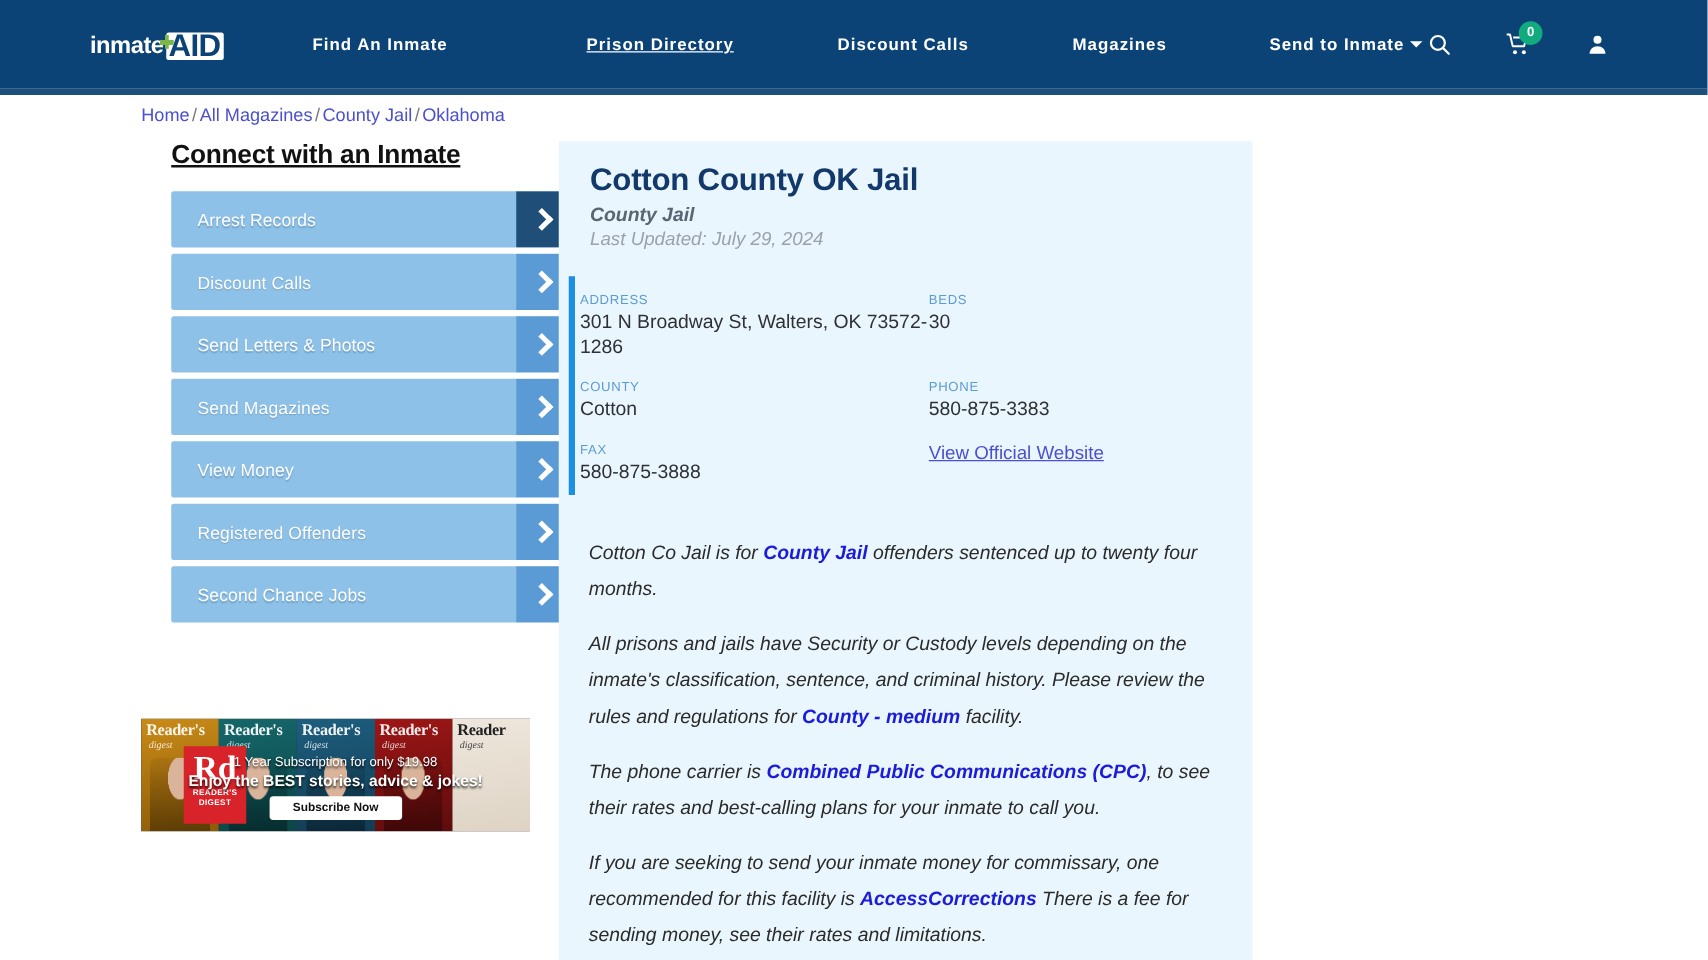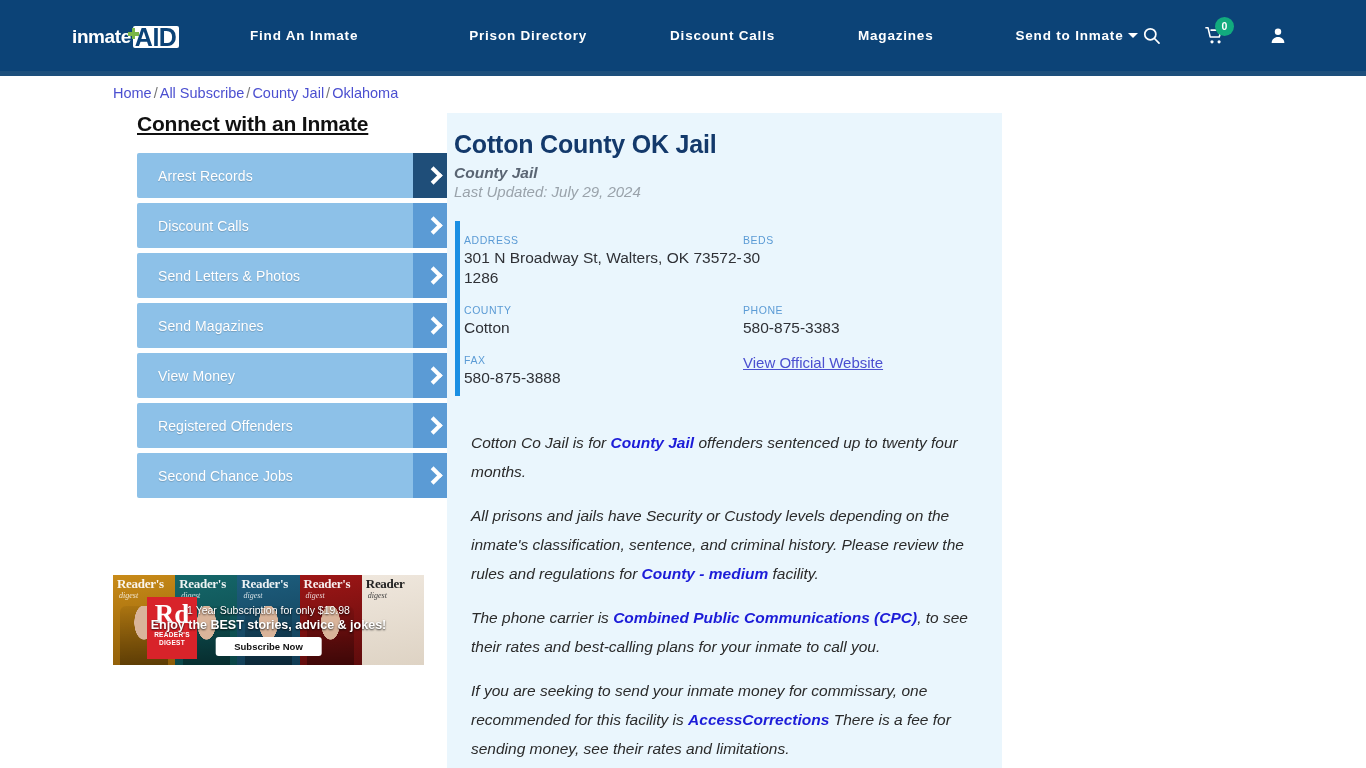--- a/index.html
+++ b/index.html
@@ -75,21 +75,21 @@
   .nav-item {
     color: #ffffff;
     font-size: 13.5px;
     font-weight: bold;
     letter-spacing: 0.8px;
     text-decoration: none;
     white-space: nowrap;
     cursor: pointer;
   }
   .nav-gap-1 { margin-right: 111px; }
-  .nav-gap-2 { margin-right: 83px; }
+  .nav-gap-2 { margin-right: 83px; text-decoration: underline; }
   .nav-gap-3 { margin-right: 83px; }
   .nav-gap-4 { margin-right: 82px; }
   .caret-down {
     display: inline-block;
     margin-left: 5px;
     width: 0; height: 0;
     border-left: 5px solid transparent;
     border-right: 5px solid transparent;
     border-top: 5px solid #ffffff;
     vertical-align: 2px;
@@ -258,21 +258,21 @@
     white-space: nowrap;
   }
 
   
   .card {
     position: absolute;
     left: 447px; top: 113px;
     width: 555px; height: 655px;
     background: #eaf6fd;
   }
-  .card-head { padding: 17px 0 0 7px; }
+  .card-head { padding: 17px 0 0 25px; }
   .facility-name {
     margin: 0;
     font-size: 25px;
     font-weight: bold;
     color: #13396b;
     letter-spacing: -0.2px;
   }
   .facility-type {
     margin: 5px 0 0 0;
     font-size: 15.5px;
@@ -380,21 +380,21 @@
       <svg width="18" height="19" viewBox="0 0 24 24" fill="#ffffff">
         <circle cx="12" cy="7" r="4.3"></circle>
           <path d="M3.5 22c0-4.8 3.8-8 8.5-8s8.5 3.2 8.5 8z"></path>
       </svg>
     </div>
   </div>
 </div>
 <div class="header-underline"></div>
 
 <div class="breadcrumb">
-  <a>Home</a><span class="sep">/</span><a>All Subscribe</a><span class="sep">/</span><a>County Jail</a><span class="sep">/</span><a>Oklahoma</a>
+  <a>Home</a><span class="sep">/</span><a>All Magazines</a><span class="sep">/</span><a>County Jail</a><span class="sep">/</span><a>Oklahoma</a>
 </div>
 
 <div class="sidebar">
   <h2 class="sidebar-title">Connect with an Inmate</h2>
 
   <div class="side-btn active">
     <span class="side-btn-label">Arrest Records</span>
     <span class="side-btn-arrow">
         <i class="chev"></i>
       </span>

